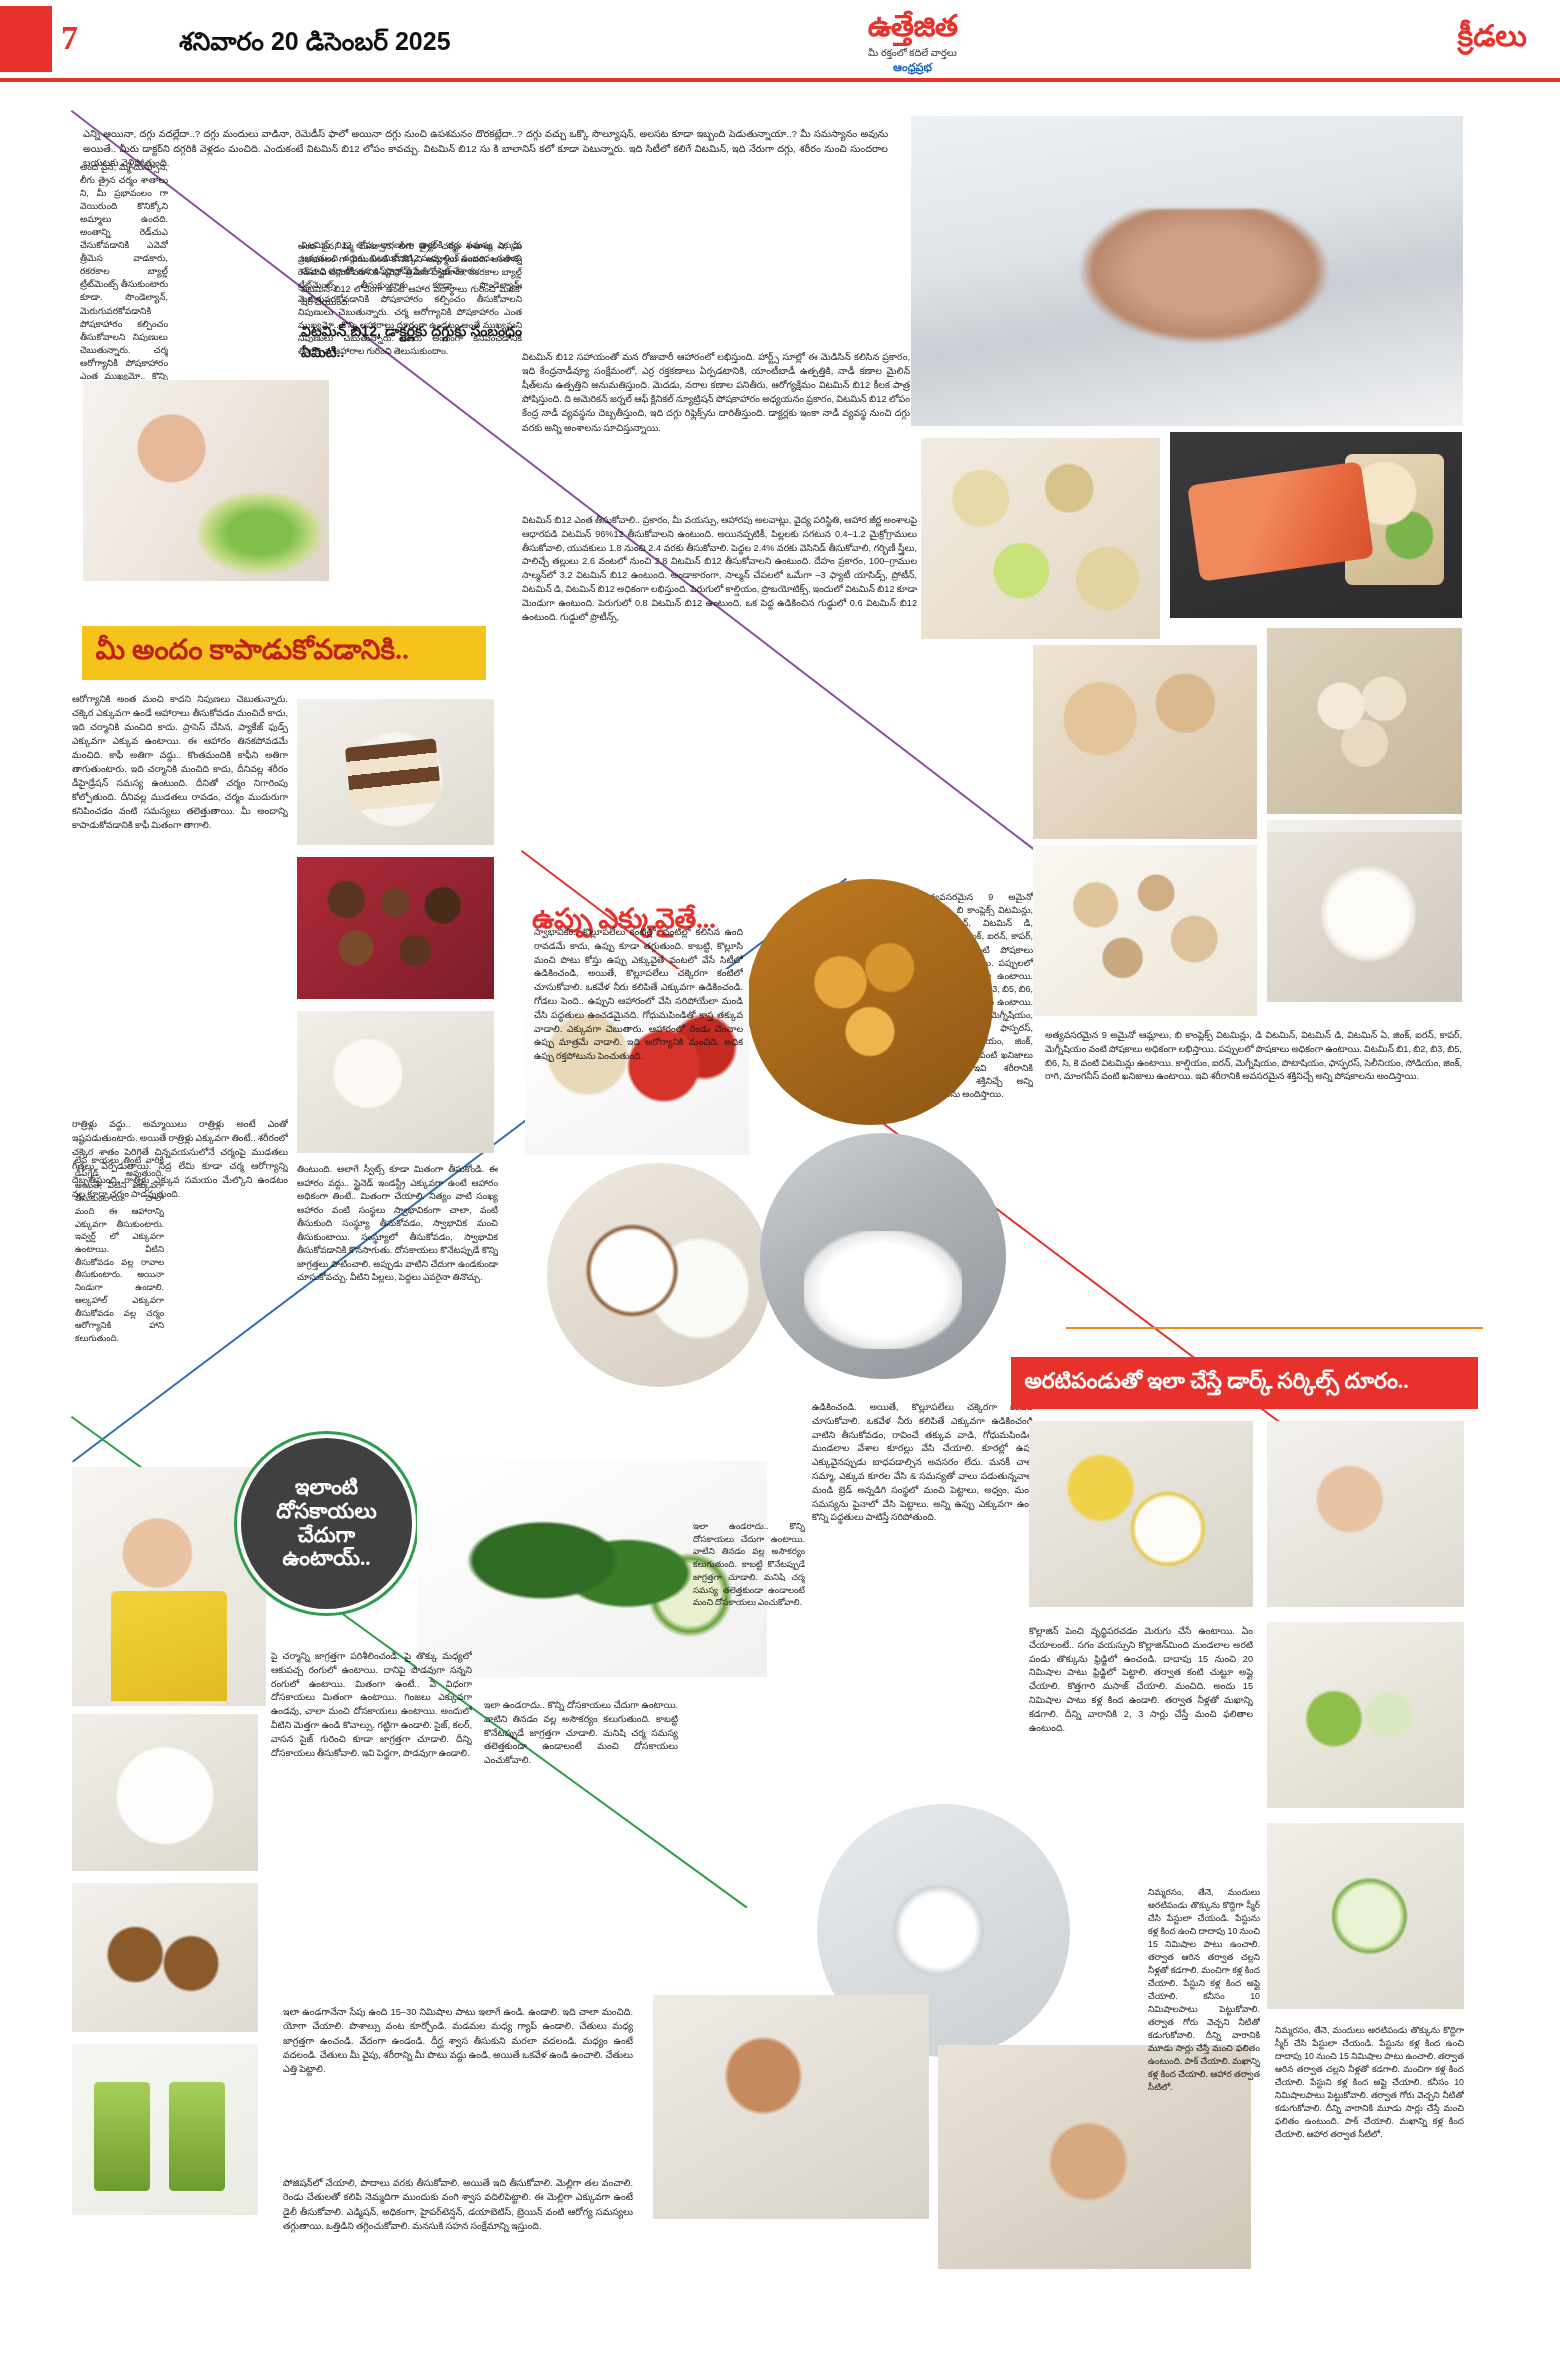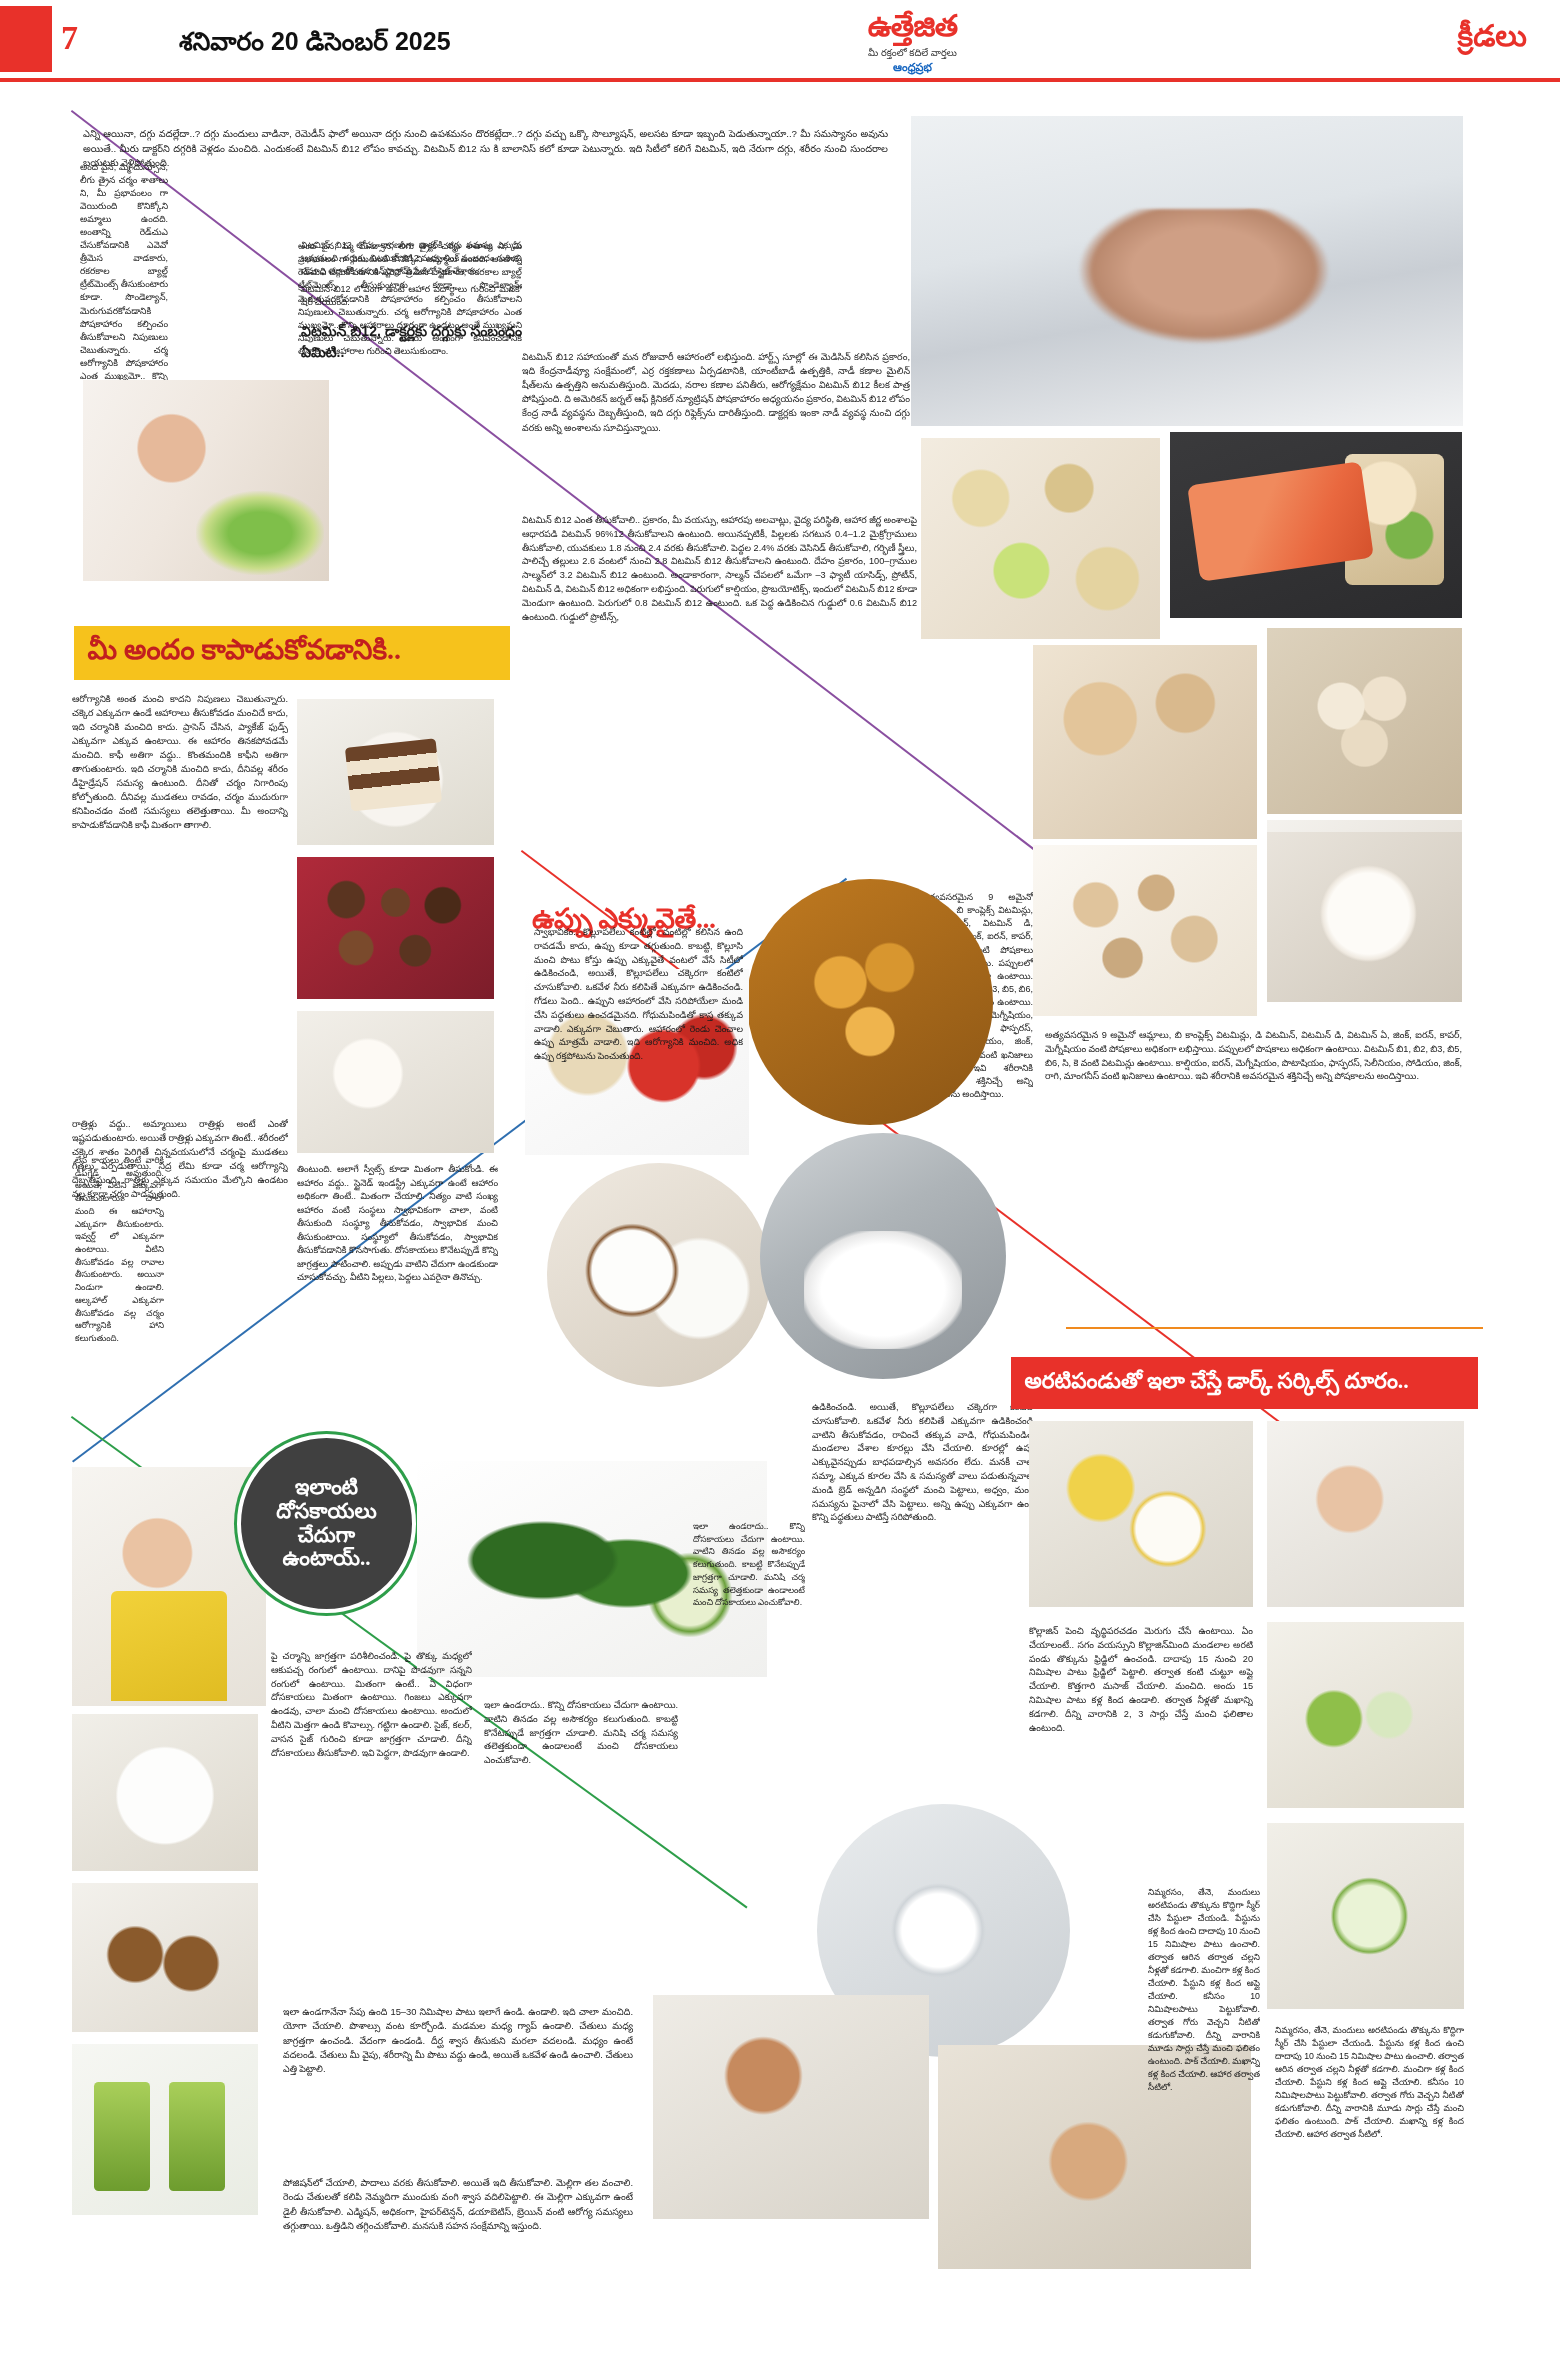--- a/index.html
+++ b/index.html
@@ -310,21 +310,21 @@
   <div class="photo p-yogurt" style="left:1267px; top:833px; width:195px; height:170px; left:1267px; top:832px;"></div>
 
   <div class="blk" style="left:921px; top:891px; width:112px; height:358px;">
     <div class="tx" style="font-size:9px; line-height:1.46;">అత్యవసరమైన 9 అమైనో ఆమ్లాలు, బి కాంప్లెక్స్ విటమిన్లు, డి విటమిన్, విటమిన్ డి, విటమిన్ ఏ, జింక్, ఐరన్, కాపర్, మెగ్నీషియం వంటి పోషకాలు అధికంగా లభిస్తాయి. పప్పులలో పొషకాలు అధికంగా ఉంటాయి. విటమిన్ బి1, బి2, బి3, బి5, బి6, సి, కె వంటి విటమిన్లు ఉంటాయి. కాల్షియం, ఐరన్, మెగ్నీషియం, పొటాషియం, ఫాస్ఫరస్, సెలీనియం, సోడియం, జింక్, రాగి, మాంగనీస్ వంటి ఖనిజాలు ఉంటాయి. ఇవి శరీరానికి అవసరమైన శక్తినిచ్చే అన్ని పోషకాలను అందిస్తాయి.</div>
   </div>
 
   <div class="blk" style="left:1045px; top:1029px; width:417px; height:313px;">
     <div class="tx" style="font-size:9.2px; line-height:1.5;">అత్యవసరమైన 9 అమైనో ఆమ్లాలు, బి కాంప్లెక్స్ విటమిన్లు, డి విటమిన్, విటమిన్ డి, విటమిన్ ఏ, జింక్, ఐరన్, కాపర్, మెగ్నీషియం వంటి పోషకాలు అధికంగా లభిస్తాయి. పప్పులలో పొషకాలు అధికంగా ఉంటాయి. విటమిన్ బి1, బి2, బి3, బి5, బి6, సి, కె వంటి విటమిన్లు ఉంటాయి. కాల్షియం, ఐరన్, మెగ్నీషియం, పొటాషియం, ఫాస్ఫరస్, సెలీనియం, సోడియం, జింక్, రాగి, మాంగనీస్ వంటి ఖనిజాలు ఉంటాయి. ఇవి శరీరానికి అవసరమైన శక్తినిచ్చే అన్ని పోషకాలను అందిస్తాయి.</div>
   </div>
 
-  <div class="banner-yellow" style="position:absolute; left:74px; top:626px; width:436px; height:54px;">
+  <div class="banner-yellow" style="position:absolute; left:82px; top:626px; width:404px; height:54px;">
     <span style="font-size:28px; color:#c21f1f;">మీ అందం కాపాడుకోవడానికి..</span>
   </div>
 
   <div class="blk" style="left:72px; top:693px; width:216px; height:417px;">
     <div class="tx" style="font-size:9.2px; line-height:1.52;">ఆరోగ్యానికి అంత మంచి కాదని నిపుణలు చెబుతున్నారు. చక్కెర ఎక్కువగా ఉండే ఆహారాలు తీసుకోవడం మంచిదే కాదు, ఇది చర్మానికి మంచిది కాదు. ప్రాసెస్ చేసిన, ప్యాకేజ్ ఫుడ్స్ ఎక్కువగా ఎక్కువ ఉంటాయి. ఈ ఆహారం తినకపోవడమే మంచిది. కాఫీ అతిగా వద్దు.. కొంతమందికి కాఫీని అతిగా తాగుతుంటారు. ఇది చర్మానికి మంచిది కాదు, దీనివల్ల శరీరం డీహైడ్రేషన్ సమస్య ఉంటుంది. దీనితో చర్మం నిగారింపు కోల్పోతుంది. దీనివల్ల ముడతలు రావడం, చర్మం ముదురుగా కనిపించడం వంటి సమస్యలు తలెత్తుతాయి. మీ అందాన్ని కాపాడుకోవడానికి కాఫీ మితంగా తాగాలి.</div>
   </div>
 
   <div class="photo p-cake" style="left:297px; top:699px; width:197px; height:146px;"></div>
   <div class="photo p-choc" style="left:297px; top:857px; width:197px; height:142px;"></div>
   <div class="photo p-coffee" style="left:297px; top:1011px; width:197px; height:142px;"></div>

